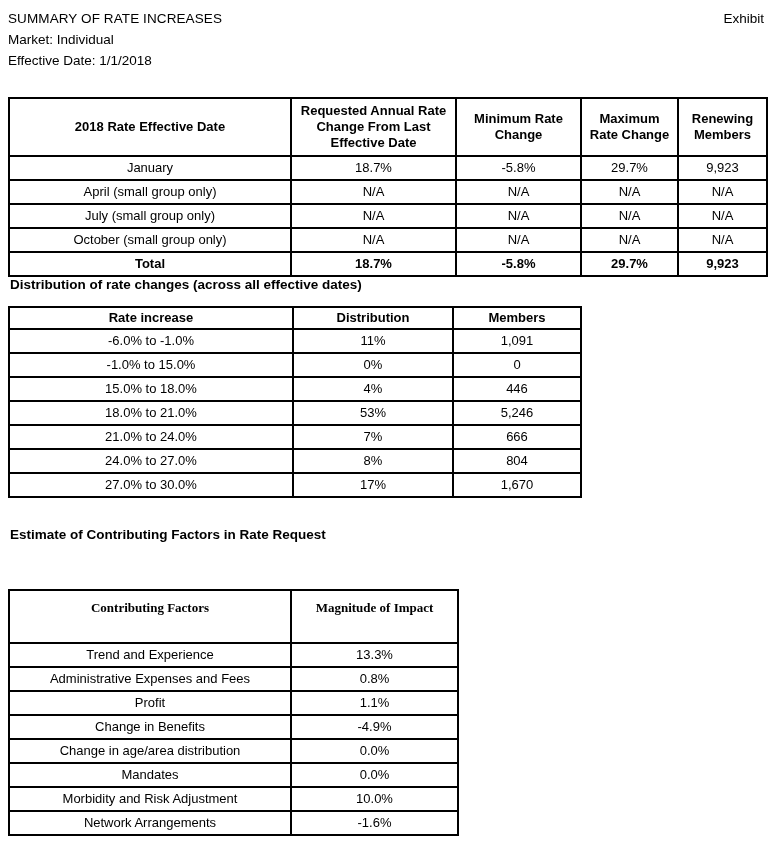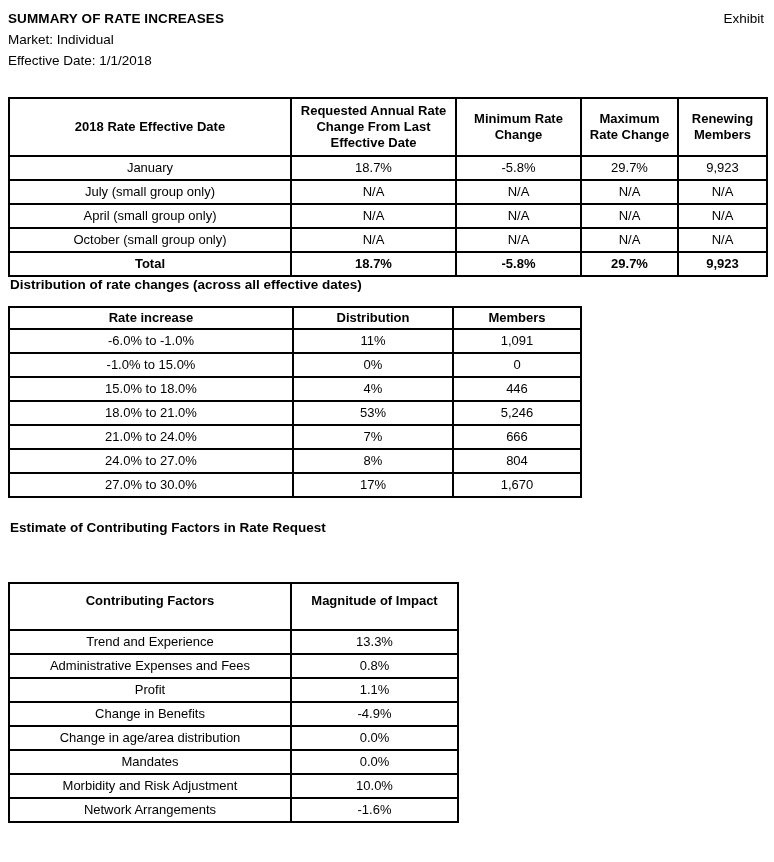--- a/index.html
+++ b/index.html
@@ -10,31 +10,31 @@
     background: #ffffff;
     color: #000000;
     font-family: "Liberation Sans", sans-serif;
     padding: 8px 8px 0 8px;
     overflow: hidden;
   }
 
   
   .doc-header { font-size: 13.5px; line-height: 21px; }
   .title-row { display: flex; justify-content: space-between; align-items: flex-start; }
-  .doc-title { font-weight: 700; letter-spacing: 0.1px; }
+  .doc-title { font-weight: 400; letter-spacing: 0.1px; }
   .exhibit { padding-right: 2px; text-align: right; }
 
   
   .section-heading {
     font-weight: bold;
     font-size: 13.5px;
     margin: 0 0 0 2px;
   }
   .heading-dist { }
-  .heading-factors { margin-top: 22px; }
+  .heading-factors { margin-top: 29px; }
 
   
   table {
     border-collapse: collapse;
     table-layout: fixed;
     background: #fff;
   }
   th, td {
     border: 2px solid #000;
     text-align: center;
@@ -44,21 +44,21 @@
     padding: 2px 3px;
     overflow: hidden;
   }
   th { font-weight: bold; }
 
   .rate-table { width: 758px; margin-top: 26px; }
   .rate-table th { padding-top: 4px; padding-bottom: 4px; }
 
   .dist-table { width: 572px; margin-top: 14px; padding-left: 44px; }
   .factors-table { width: 449px; margin-top: 47px; }
-  .factors-table th { padding-top: 9px; padding-bottom: 20px; }
+  .factors-table th { padding-top: 9px; padding-bottom: 26px; font-family: Liberation Serif, serif; }
 
   tbody td { height: 18px; }
 
   .total-row td { font-weight: bold; }
 </style>
 </head>
 <body>
 
 <div class="page">
 
@@ -90,28 +90,28 @@
     </thead>
     <tbody id="rate-body">
         <tr>
           <td>January</td>
           <td>18.7%</td>
           <td>-5.8%</td>
           <td>29.7%</td>
           <td>9,923</td>
         </tr>
         <tr>
+          <td>April (small group only)</td>
+          <td>N/A</td>
+          <td>N/A</td>
+          <td>N/A</td>
+          <td>N/A</td>
+        </tr>
+        <tr>
           <td>July (small group only)</td>
-          <td>N/A</td>
-          <td>N/A</td>
-          <td>N/A</td>
-          <td>N/A</td>
-        </tr>
-        <tr>
-          <td>April (small group only)</td>
           <td>N/A</td>
           <td>N/A</td>
           <td>N/A</td>
           <td>N/A</td>
         </tr>
         <tr>
           <td>October (small group only)</td>
           <td>N/A</td>
           <td>N/A</td>
           <td>N/A</td>

